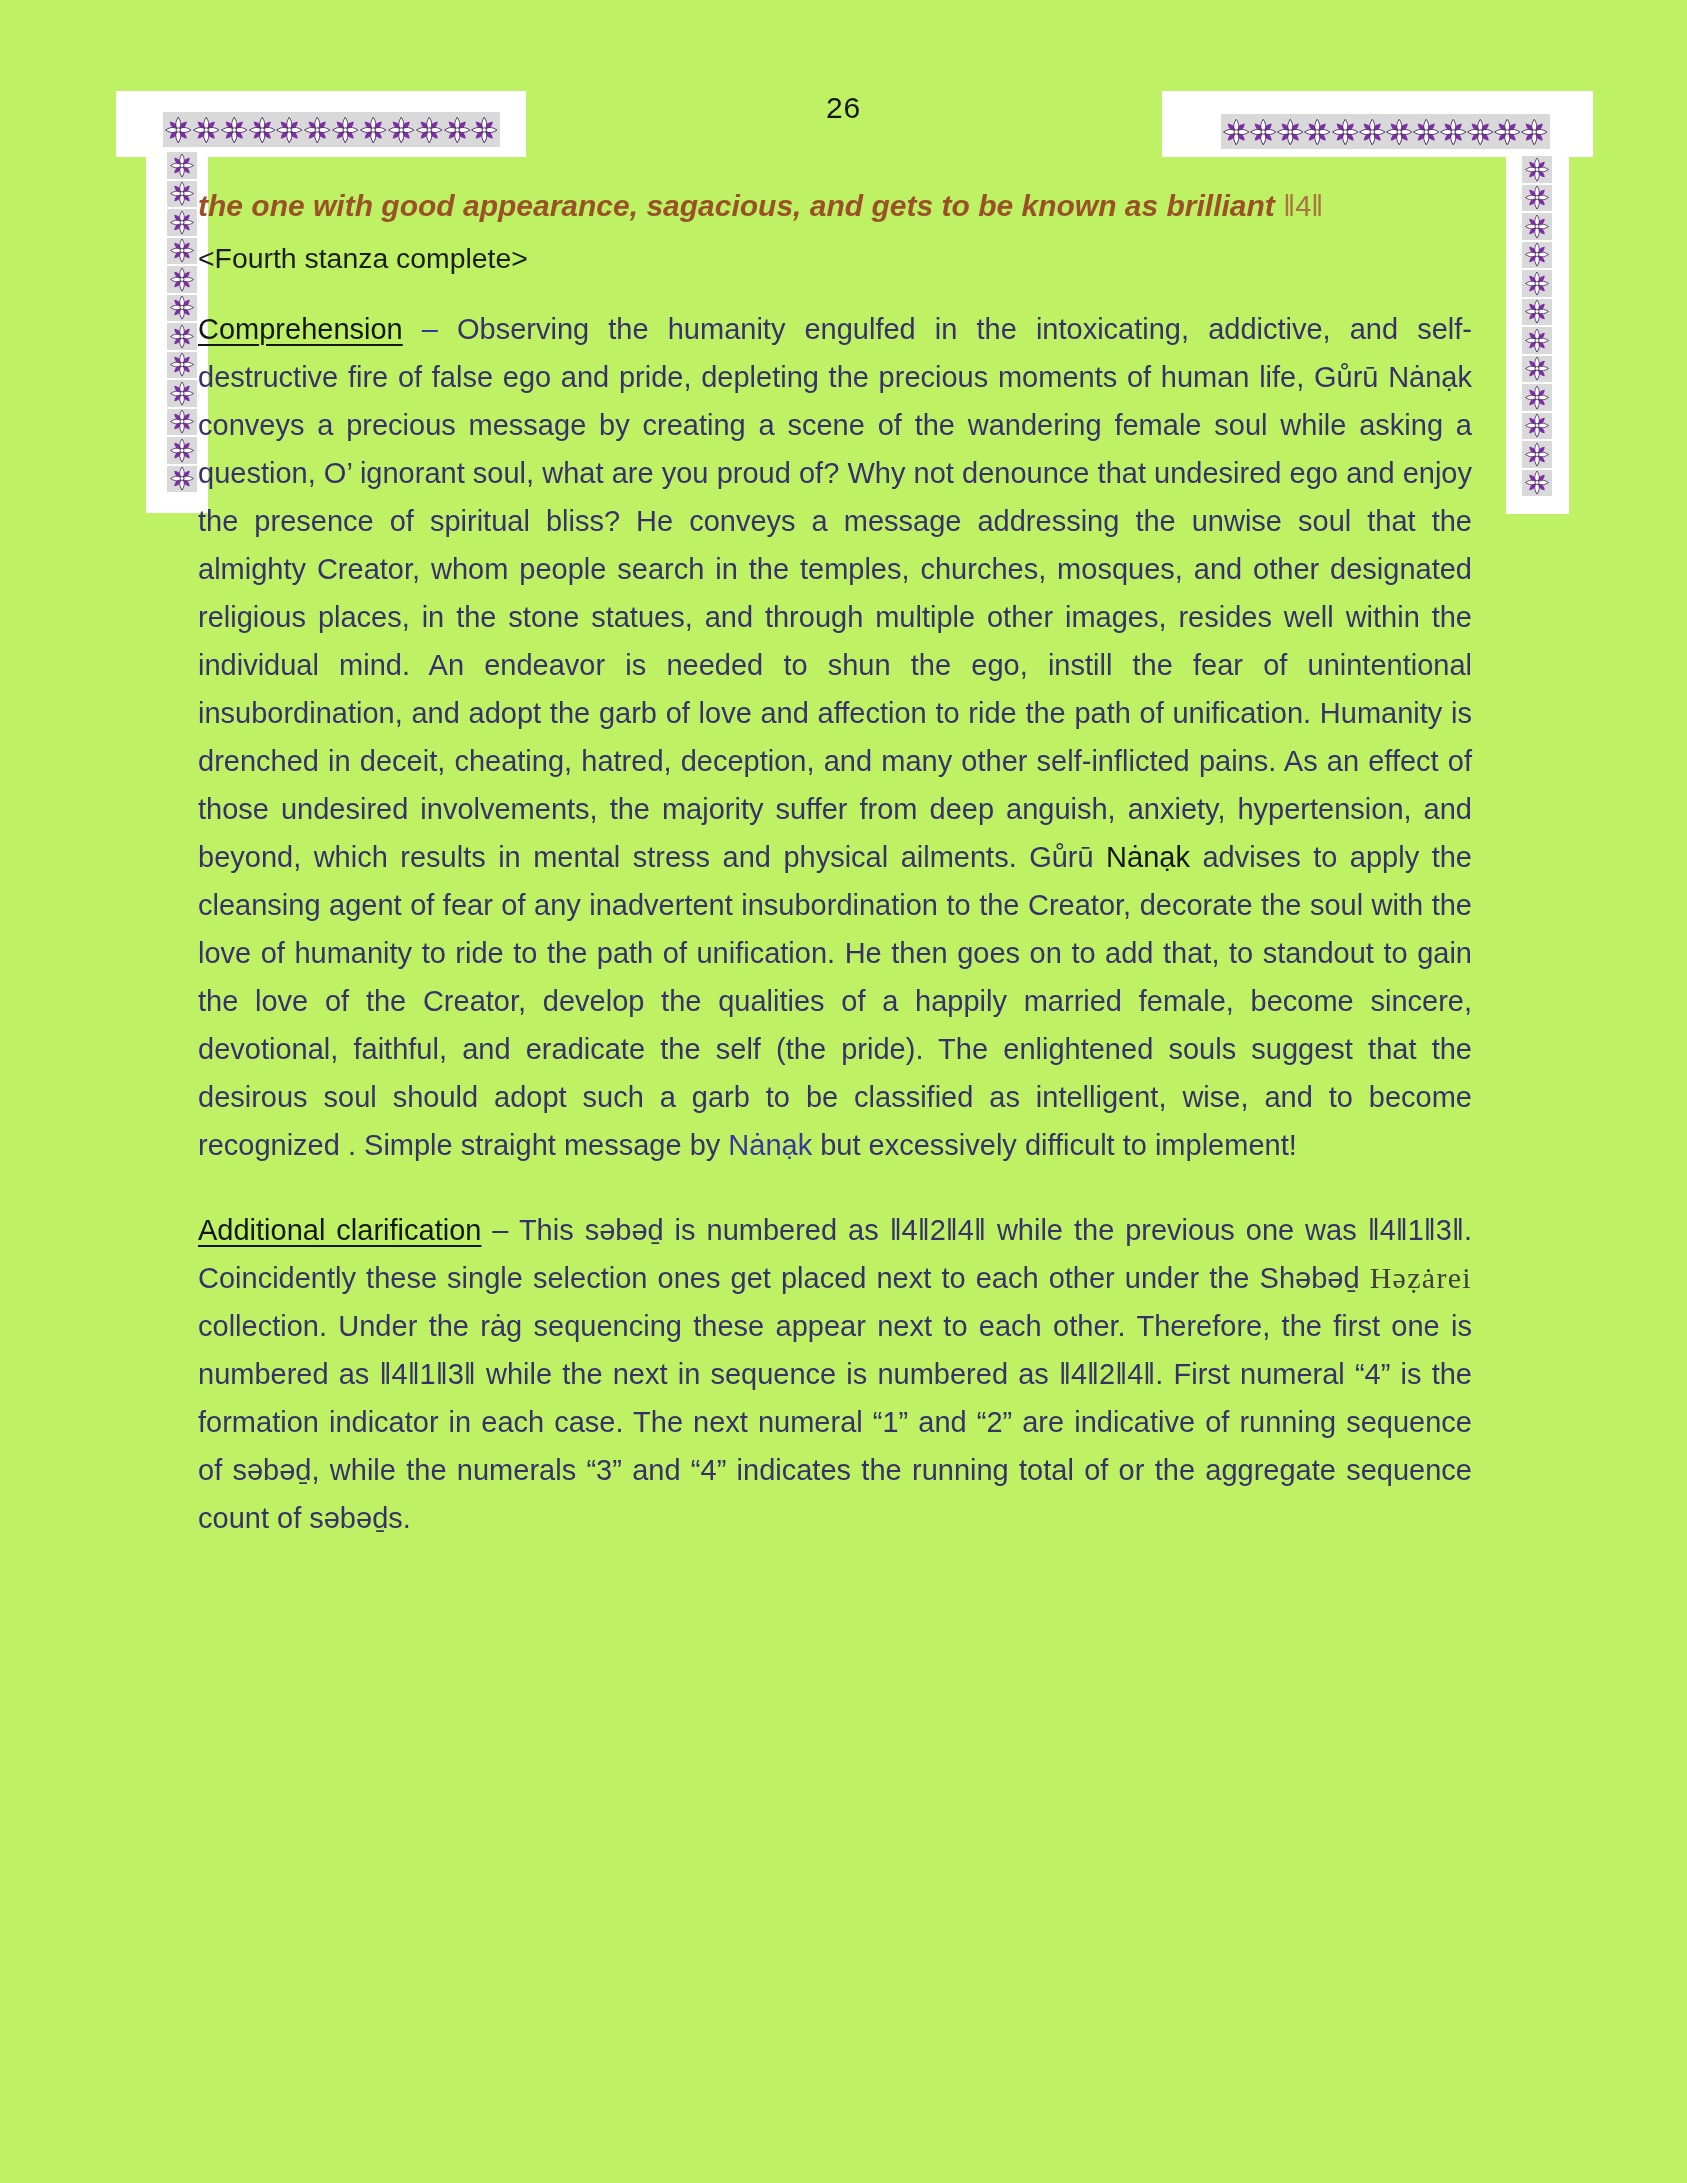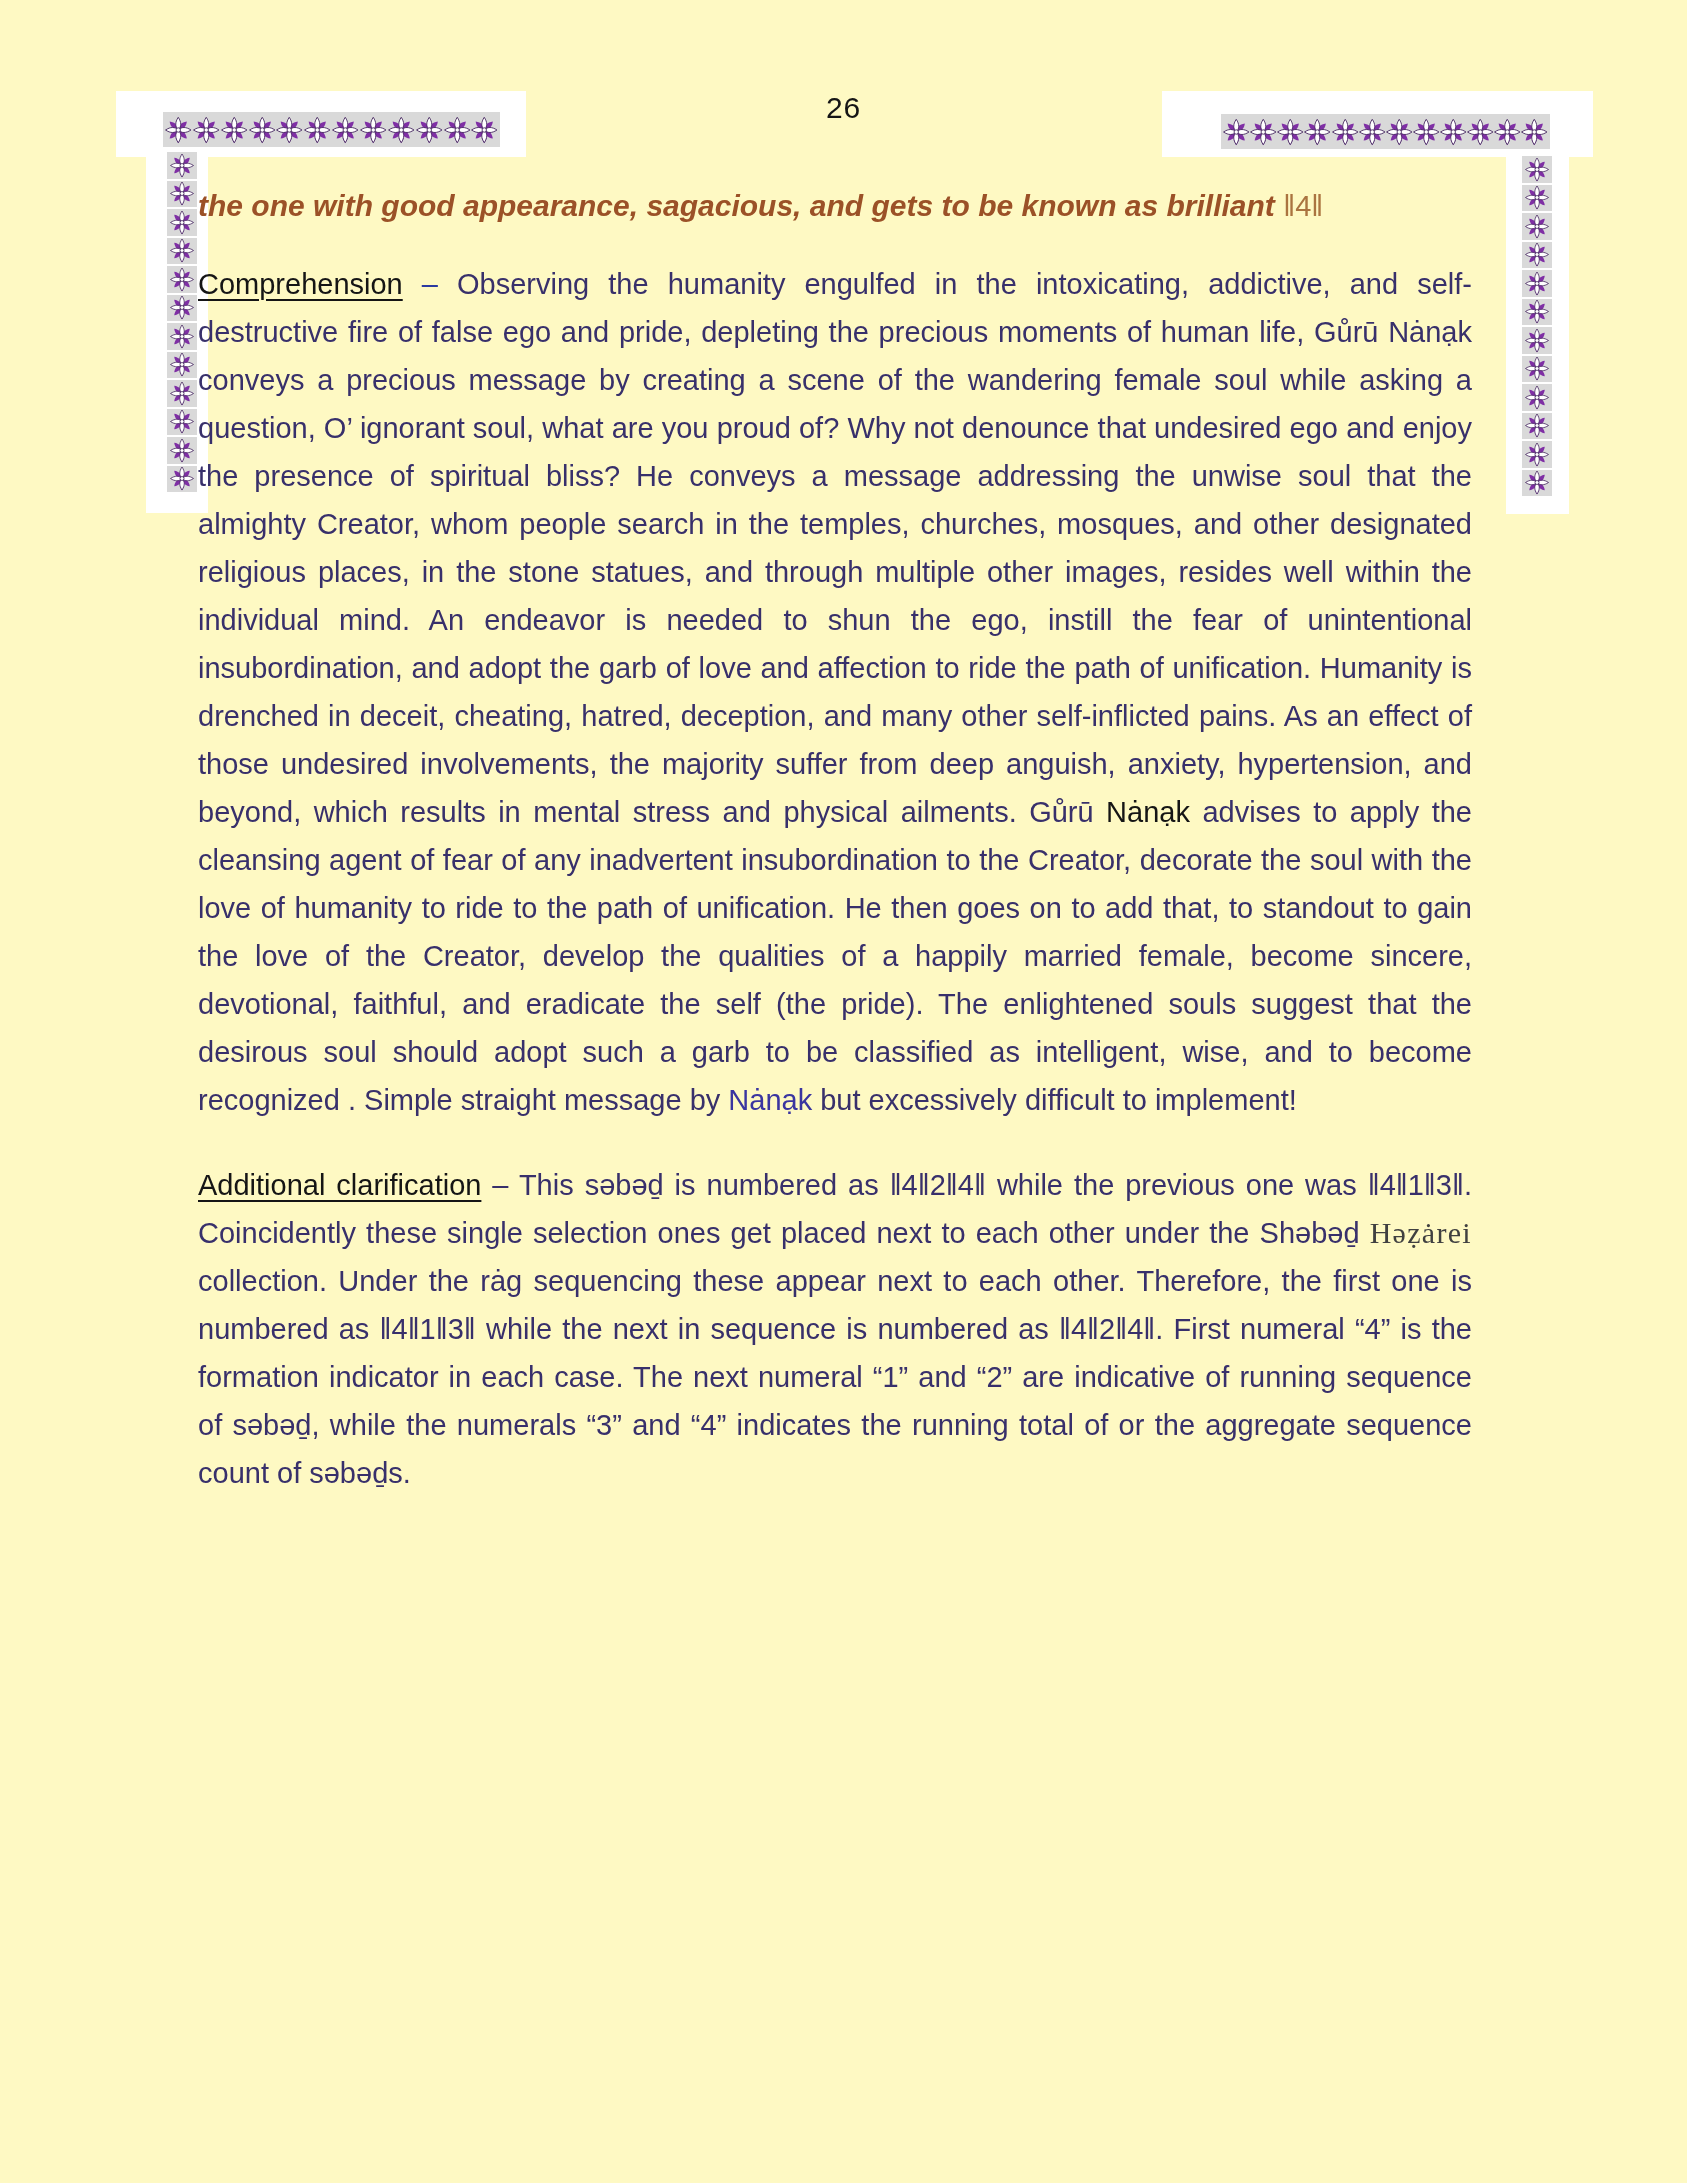--- a/index.html
+++ b/index.html
@@ -1,19 +1,19 @@
 <!DOCTYPE html>
 <html style="font-size:10.6px"><head>
 <meta charset="utf-8">
 <style>
   html,body{margin:0;padding:0;}
   .page{
     position:relative;
     width:1687px;height:2183px;
-    background:#fef9c3;
+    background:#bef264;
     font-family:"Liberation Sans","DejaVu Sans",sans-serif;
     overflow:hidden;
   }
   
   .white-strip{position:absolute;background:#FFFFFF;}
   .ws-left-h{left:116px;top:91px;width:410px;height:66px;}
   .ws-left-v{left:146px;top:91px;width:62px;height:422px;}
   .ws-right-h{left:1162px;top:91px;width:431px;height:66px;}
   .ws-right-v{left:1506px;top:91px;width:63px;height:423px;}
 
@@ -354,20 +354,21 @@
         </svg>
       </span>
     </div>
 
   <div class="page-number">26</div>
 
   <div class="content">
 
     <div class="verse-line"><span>the one with good appearance, sagacious, and gets to be known as brilliant </span><span class="verse-marker">‖4‖</span></div>
 
+    <div class="stanza-note">&lt;Fourth stanza complete&gt;</div>
 
     <p class="para para-comprehension"><span class="heading">Comprehension</span><span class="dash-blue"> – </span><span>Observing the humanity engulfed in the intoxicating, addictive, and self-destructive fire of false ego and pride, depleting the precious moments of human life, Gůrū Nȧnạk conveys a precious message by creating a scene of the wandering female soul while asking a question, O’ ignorant soul, what are you proud of? Why not denounce that undesired ego and enjoy the presence of spiritual bliss? He conveys a message addressing the unwise soul that the almighty Creator, whom people search in the temples, churches, mosques, and other designated religious places, in the stone statues, and through multiple other images, resides well within the individual mind. An endeavor is needed to shun the ego, instill the fear of unintentional insubordination, and adopt the garb of love and affection to ride the path of unification. Humanity is drenched in deceit, cheating, hatred, deception, and many other self-inflicted pains. As an effect of those undesired involvements, the majority suffer from deep anguish, anxiety, hypertension, and beyond, which results in mental stress and physical ailments. Gůrū </span><span class="nanak-black">Nȧnạk</span><span> advises to apply the cleansing agent of fear of any inadvertent insubordination to the Creator, decorate the soul with the love of humanity to ride to the path of unification. He then goes on to add that, to standout to gain the love of the Creator, develop the qualities of a happily married female, become sincere, devotional, faithful, and eradicate the self (the pride). The enlightened souls suggest that the desirous soul should adopt such a garb to be classified as intelligent, wise, and to become recognized . Simple straight message by </span><span class="nanak-blue">Nȧnạk</span><span> but excessively difficult to implement!</span></p>
 
     <p class="para para-clarification"><span class="heading">Additional clarification</span><span> – </span><span>This səbəḏ is numbered as ‖4‖2‖4‖ while the previous one was ‖4‖1‖3‖. Coincidently these single selection ones get placed next to each other under the Shəbəḏ </span><span class="collection-name">Həẓȧrei</span><span> collection. Under the rȧg sequencing these appear next to each other. Therefore, the first one is numbered as ‖4‖1‖3‖ while the next in sequence is numbered as ‖4‖2‖4‖. First numeral “4” is the formation indicator in each case. The next numeral “1” and “2” are indicative of running sequence of səbəḏ, while the numerals “3” and “4” indicates the running total of or the aggregate sequence count of səbəḏs.</span></p>
 
   </div>
 </div>
 
 
 </body></html>

